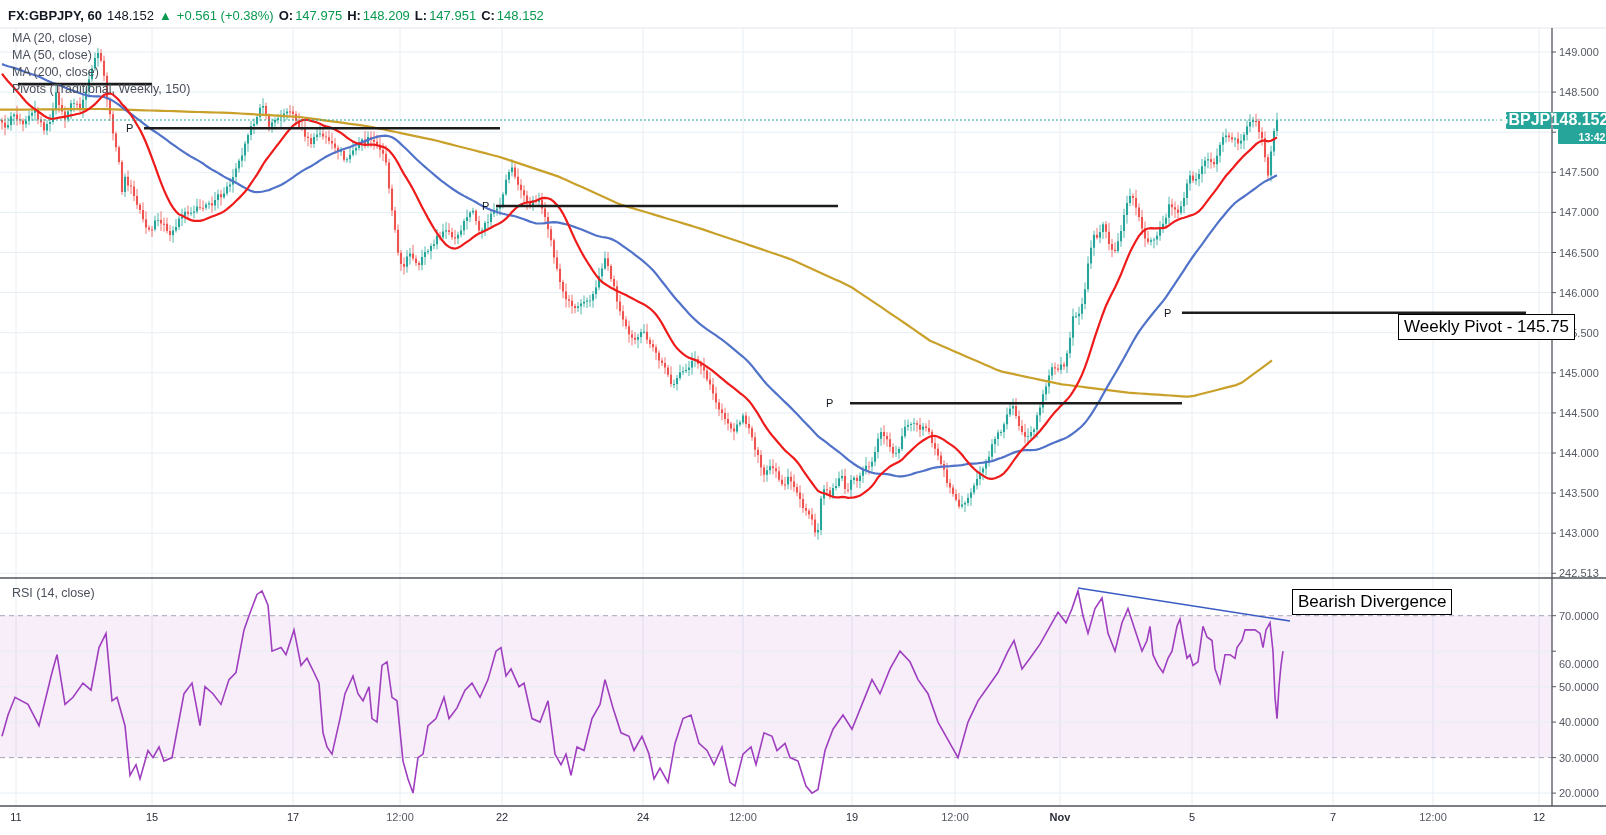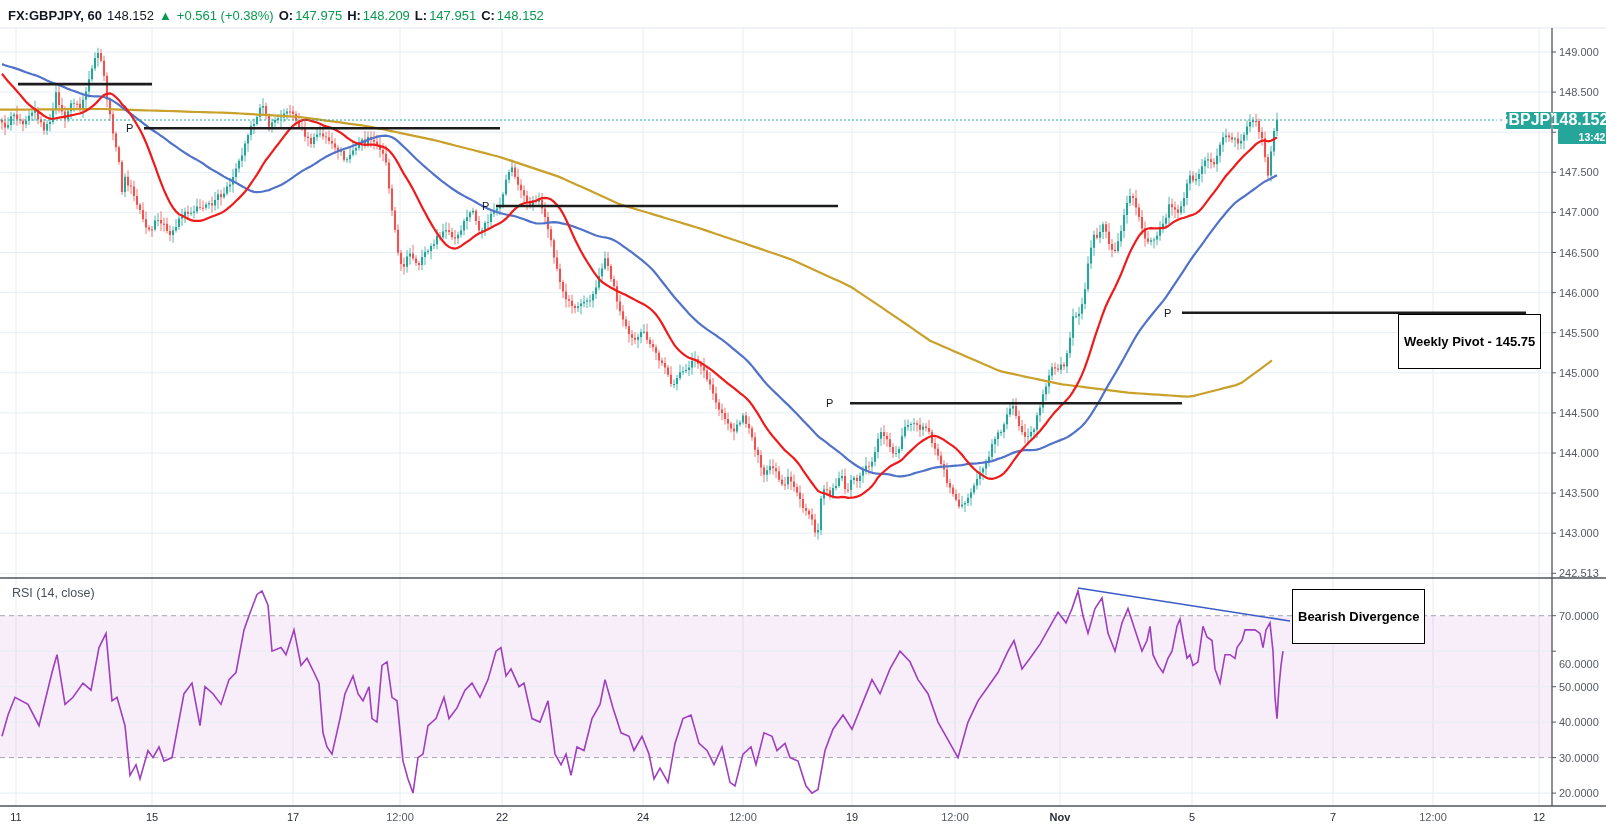--- a/index.html
+++ b/index.html
@@ -20,21 +20,21 @@
   .price-label{position:absolute;left:1559px;transform:translateY(-50%);font-size:11px;color:#555962;}
   .time-label{position:absolute;top:811px;transform:translateX(-50%);font-size:11px;color:#555962;}
   .time-label.major{color:#2a2e39;}
   .time-label.month{color:#2a2e39;font-weight:bold;}
   .pivot-letter{position:absolute;transform:translateY(-50%);font-size:11px;color:#131722;}
   
   .badge{position:absolute;color:#fff;font-size:16px;font-weight:bold;display:flex;
          align-items:center;justify-content:center;border-radius:1px;}
   
   .anno-box{position:absolute;background:#fff;border:1px solid #000;color:#000;
-            font-size:13px;font-weight:bold;padding:19px 5px;white-space:nowrap;}
+            font-size:17px;font-weight:normal;padding:2px 5px;white-space:nowrap;}
 </style>
 </head>
 <body>
 
 <div id="stage">
 
   <svg id="chart-svg" width="1606" height="835">
       <line x1="16" y1="28" x2="16" y2="806" stroke="#e6eef4" stroke-width="1"></line>
       <line x1="152" y1="28" x2="152" y2="806" stroke="#e6eef4" stroke-width="1"></line>
       <line x1="293" y1="28" x2="293" y2="806" stroke="#e6eef4" stroke-width="1"></line>
@@ -131,20 +131,26 @@
     <span class="hdr-pair">
         <span class="hdr-lab">L:</span>
         <span class="hdr-green">147.951</span>
       </span>
     <span class="hdr-pair">
         <span class="hdr-lab">C:</span>
         <span class="hdr-green">148.152</span>
       </span>
   </div>
 
+  <div id="main-legend">
+      <div>MA (20, close)</div>
+      <div>MA (50, close)</div>
+      <div>MA (200, close)</div>
+      <div>Pivots (Traditional, Weekly, 150)</div>
+    </div>
   <div id="rsi-legend">RSI (14, close)</div>
 
   <div id="label-layer">
       <div class="price-label" style="top: 52px;">149.000</div>
       <div class="price-label" style="top: 92.1px;">148.500</div>
       <div class="price-label" style="top: 132.2px;">148.000</div>
       <div class="price-label" style="top: 172.3px;">147.500</div>
       <div class="price-label" style="top: 212.4px;">147.000</div>
       <div class="price-label" style="top: 252.5px;">146.500</div>
       <div class="price-label" style="top: 292.6px;">146.000</div>

